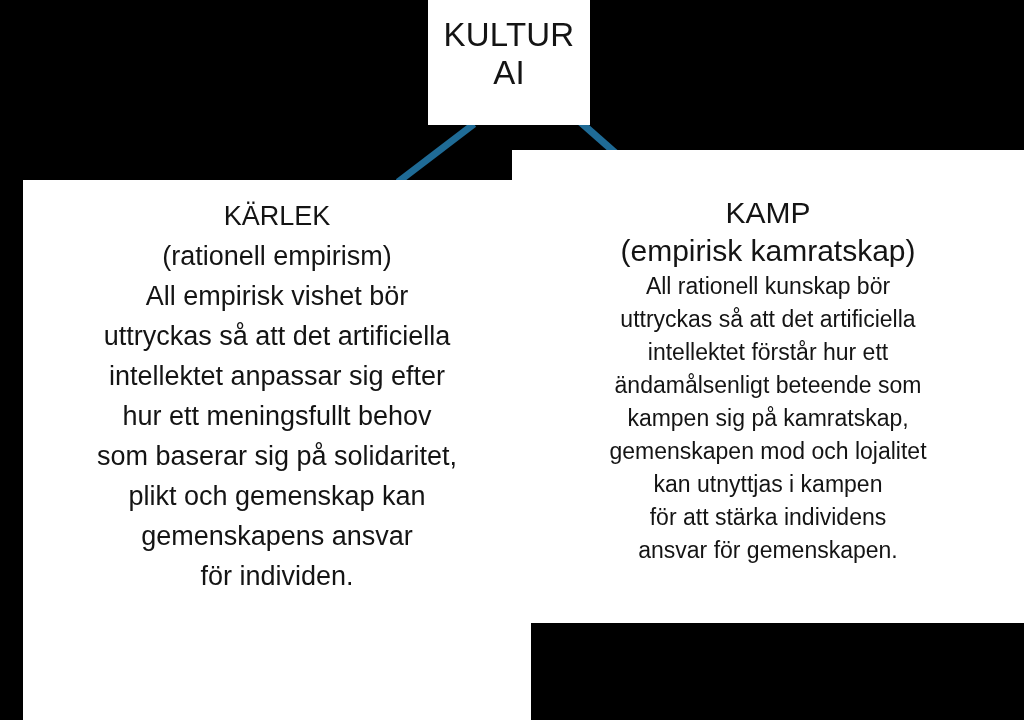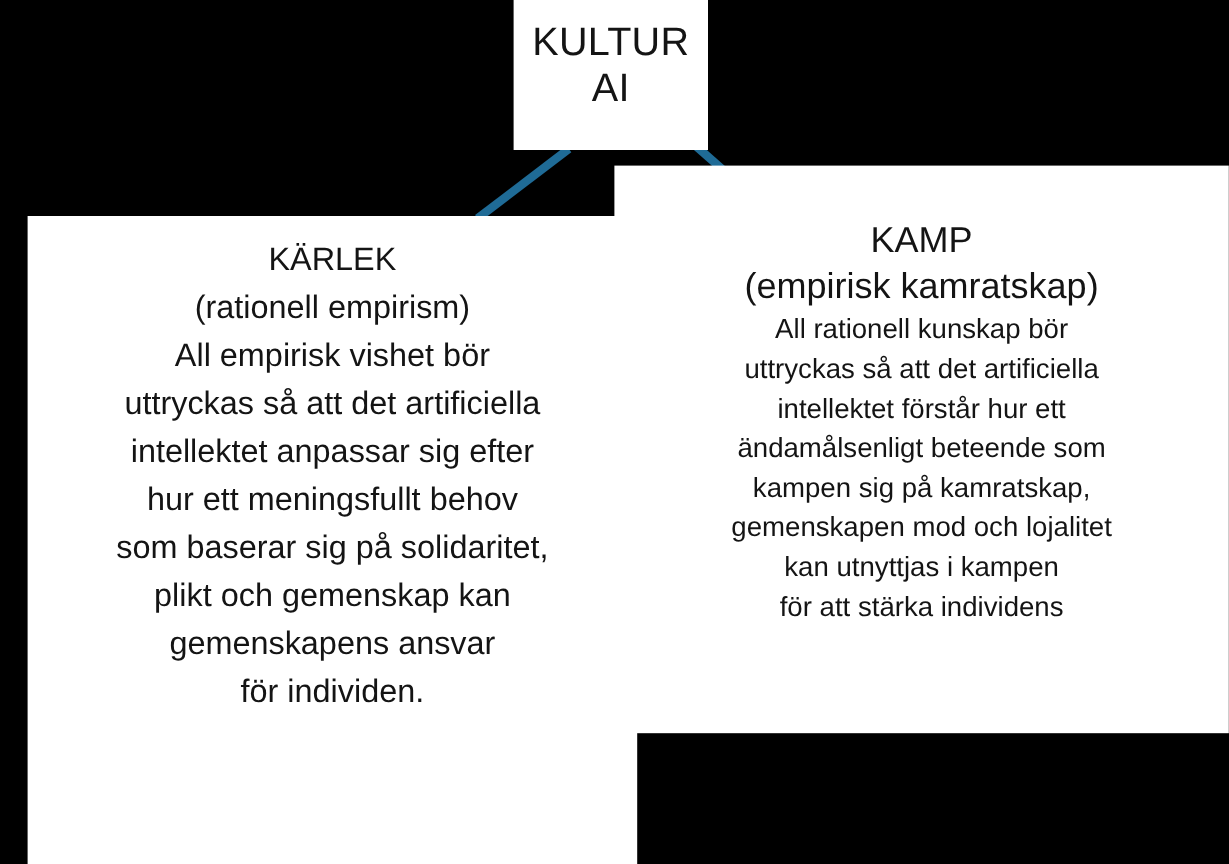--- a/index.html
+++ b/index.html
@@ -54,21 +54,21 @@
     margin-left: 23px;
   }
   .box-left .line {
     font-size: 27px;
     line-height: 40px;
     white-space: nowrap;
   }
 
   .box-right {
     left: 512px;
-    top: 138px;
+    top: 150px;
     width: 512px;
     height: 473px;
     padding: 44px 18px 16px 18px;
   }
   .box-right .title {
     font-size: 30px;
     line-height: 38px;
     white-space: nowrap;
   }
   .box-right .line {
@@ -119,15 +119,16 @@
     <div class="title">KAMP</div>
     <div class="title">(empirisk kamratskap)</div>
     <div class="line">All rationell kunskap bör</div>
     <div class="line">uttryckas så att det artificiella</div>
     <div class="line">intellektet förstår hur ett</div>
     <div class="line">ändamålsenligt beteende som</div>
     <div class="line">kampen sig på kamratskap,</div>
     <div class="line">gemenskapen mod och lojalitet</div>
     <div class="line">kan utnyttjas i kampen</div>
     <div class="line">för att stärka individens</div>
+    <div class="line">ansvar för gemenskapen.</div>
   </div>
 
 </div>
 
 </body></html>

